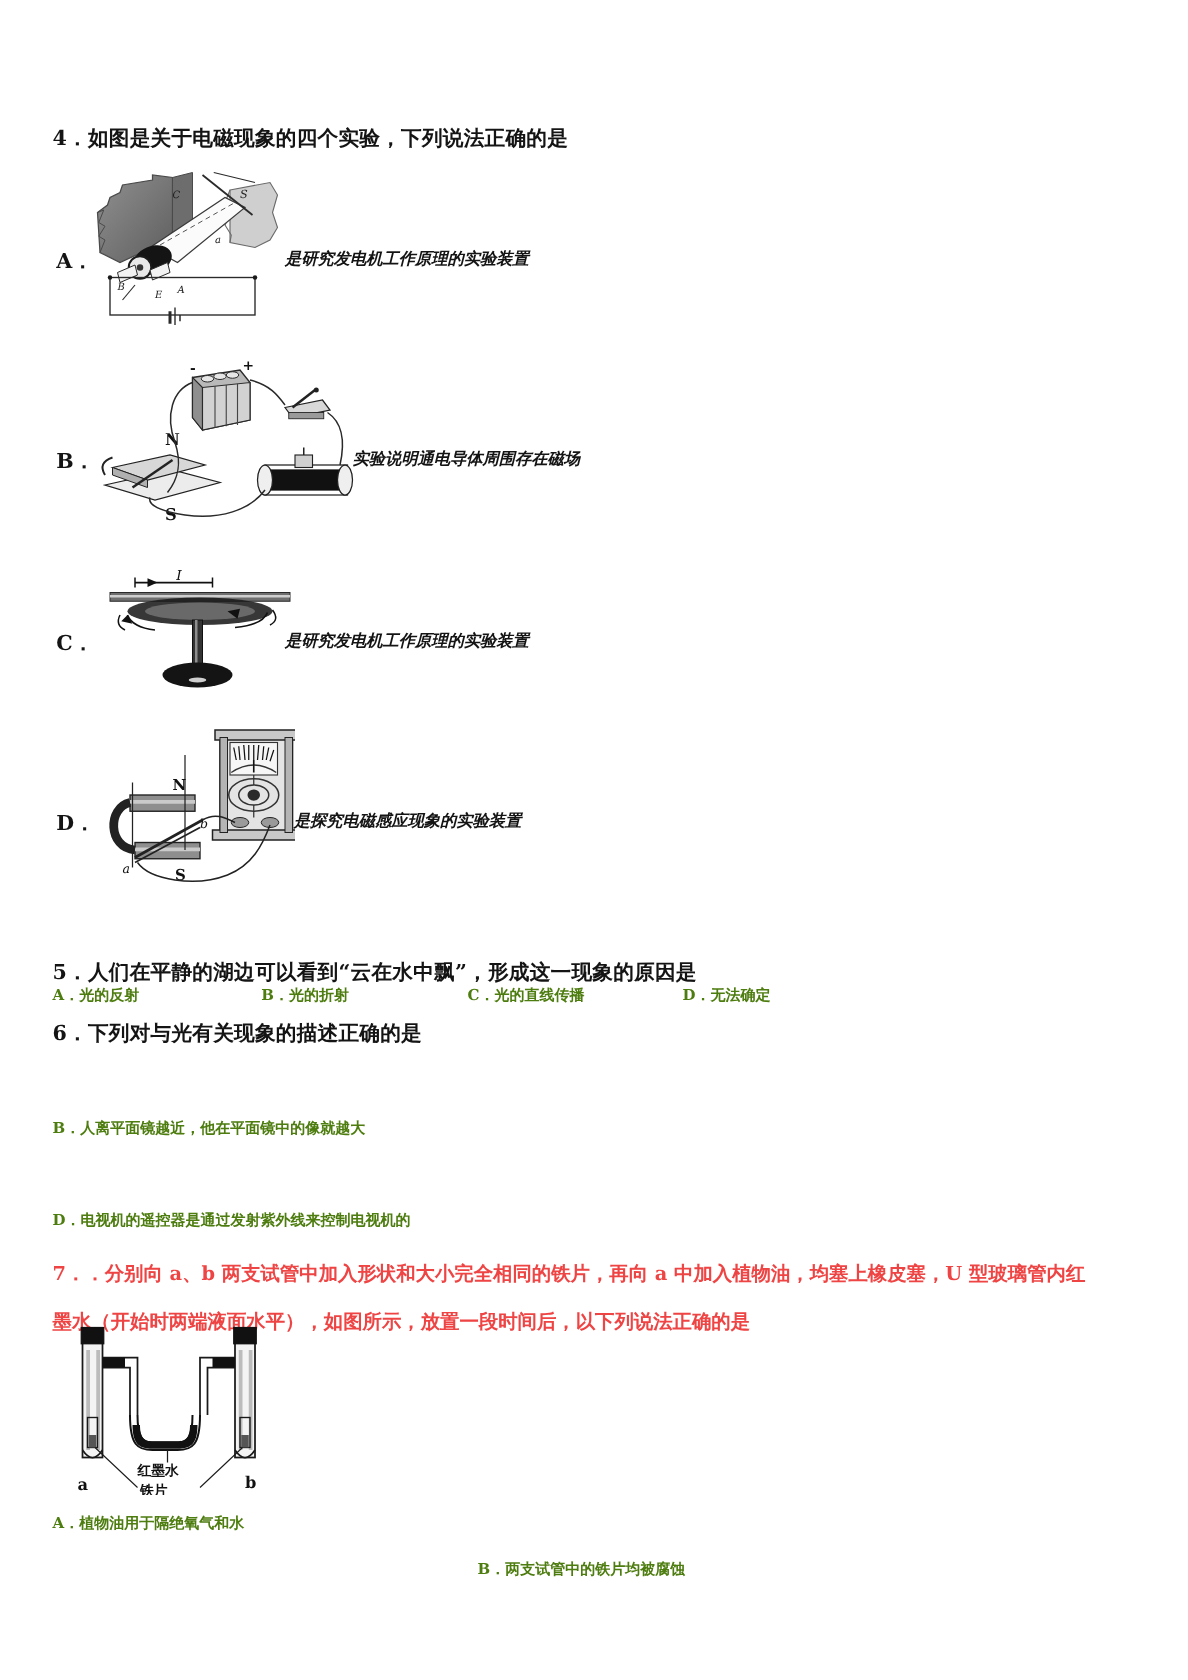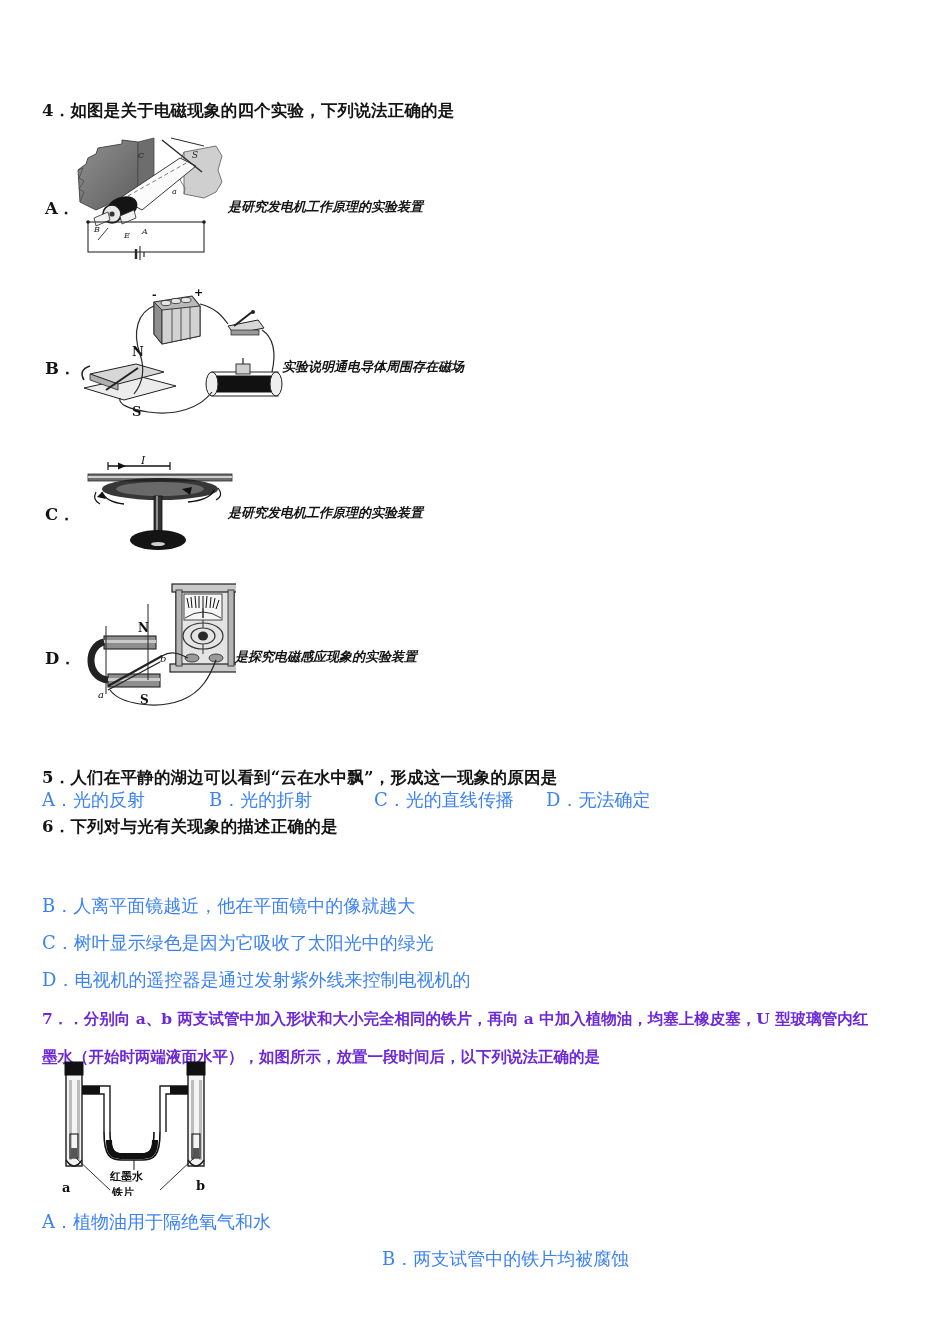--- a/index.html
+++ b/index.html
@@ -26,24 +26,24 @@
   .q-stem {
     position: absolute;
     font-size: 16.5px;
     font-weight: 700;
     letter-spacing: 0.2px;
     white-space: nowrap;
     color: #141414;
   }
   .opt-line {
     position: absolute;
-    font-size: 18px;
-    font-weight: 400;
+    font-size: 12px;
+    font-weight: 700;
     white-space: nowrap;
-    color: #3b82f6;
+    color: #4d7c0f;
   }
   .opt-letter {
     position: absolute;
     font-size: 16.5px;
     font-weight: 700;
     color: #141414;
     font-family: "DejaVu Serif", "Liberation Serif", serif;
   }
   .opt-text {
     position: absolute;
@@ -57,21 +57,21 @@
     position: absolute;
     overflow: hidden;
   }
   .fig svg { display: block; }
 
   
   .q-para {
     position: absolute;
     font-size: 16.5px;
     font-weight: 700;
-    color: #6d28d9;
+    color: #ef4444;
     line-height: 38px;
     width: 880px;
   }
 </style>
 </head>
 <body>
 
 <div class="page">
 
   <div class="q-stem" style="left:42px; top:100px;">4．如图是关于电磁现象的四个实验，下列说法正确的是</div>
@@ -287,23 +287,20 @@
   </div>
   <div class="opt-line" style="left:546px; top:788px;">
     <span>D．</span><span>无法确定</span>
   </div>
 
   <div class="q-stem" style="left:42px; top:816px;">6．下列对与光有关现象的描述正确的是</div>
 
   <div class="opt-line" style="left:42px; top:894px;">
     <span>B．</span><span>人离平面镜越近，他在平面镜中的像就越大</span>
   </div>
-  <div class="opt-line" style="left:42px; top:931px;">
-    <span>C．</span><span>树叶显示绿色是因为它吸收了太阳光中的绿光</span>
-  </div>
   <div class="opt-line" style="left:42px; top:968px;">
     <span>D．</span><span>电视机的遥控器是通过发射紫外线来控制电视机的</span>
   </div>
 
   <div class="q-para" style="left:42px; top:1000px; font-size:15.5px;">7．．分别向 a、b 两支试管中加入形状和大小完全相同的铁片，再向 a 中加入植物油，均塞上橡皮塞，U 型玻璃管内红</div>
   <div class="q-para" style="left:42px; top:1038px; font-size:15.5px;">墨水（开始时两端液面水平），如图所示，放置一段时间后，以下列说法正确的是</div>
 
   <div class="fig" style="left:48px; top:1056px; width:175px; height:140px;">
     <svg width="175" height="140" viewBox="0 0 175 140">
 

